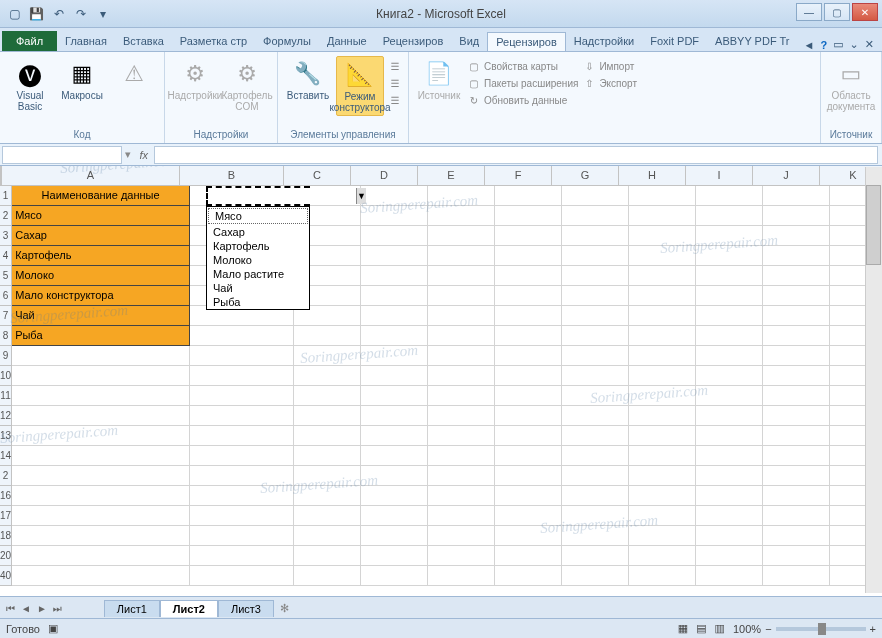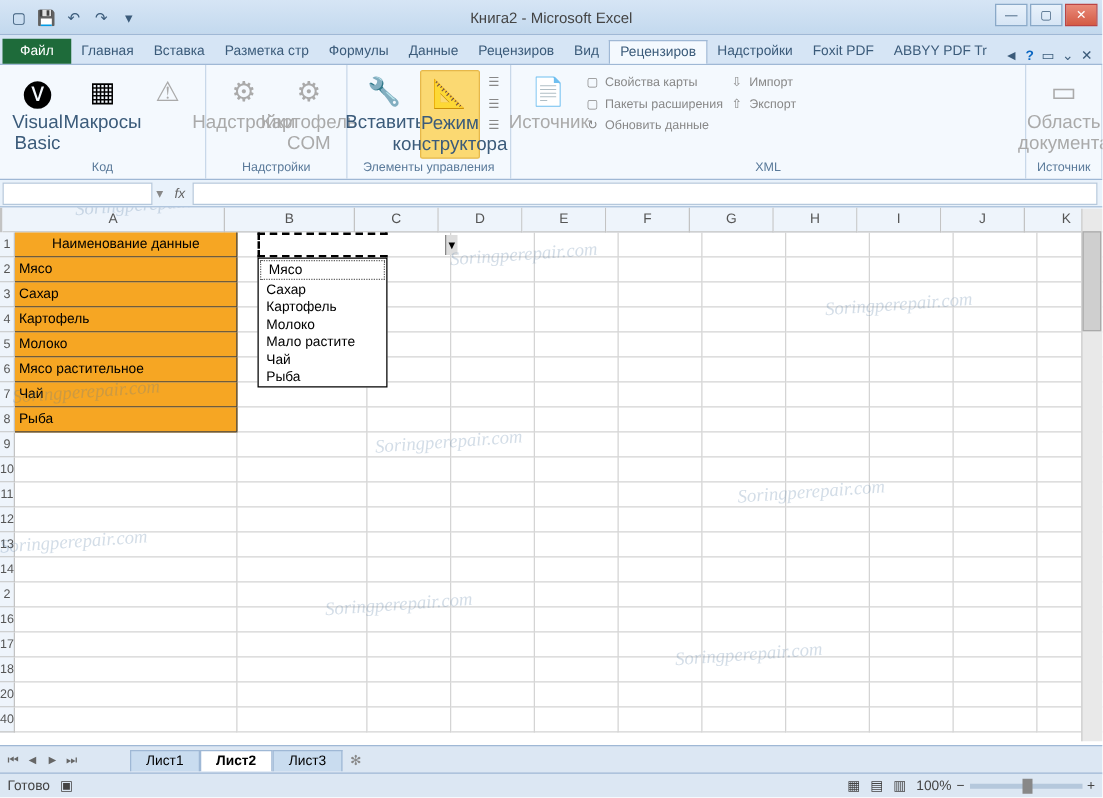--- a/index.html
+++ b/index.html
@@ -18,21 +18,21 @@
 .tab.file { background: #1e6b3a; color: #fff; padding: 4px 14px; }
 .tab.active { background: #f4f9fe; border: 1px solid #9fb8d5; border-bottom: none; }
 .tabextra { margin-left: auto; display: flex; gap: 6px; align-items: center; padding-right: 8px; color: #3b5b7a; }
 
 .ribbon { height: 92px; background: #f4f9fe; border-bottom: 1px solid #9fb8d5; display: flex; }
 .group { border-right: 1px solid #c8d8e9; padding: 2px 6px; display: flex; flex-direction: column; justify-content: space-between; }
 .group-body { display: flex; gap: 4px; align-items: flex-start; padding-top: 2px; }
 .group-label { font-size: 10px; color: #5a7a9a; text-align: center; padding-bottom: 1px; white-space: nowrap; }
 .bigbtn { display: flex; flex-direction: column; align-items: center; width: 48px; cursor: pointer; padding: 2px; }
 .bigbtn .ico { width: 32px; height: 32px; display: flex; align-items: center; justify-content: center; font-size: 22px; }
-.bigbtn .lbl { font-size: 15px; color: #3b5b7a; text-align: center; line-height: 1.1; }
+.bigbtn .lbl { font-size: 10px; color: #3b5b7a; text-align: center; line-height: 1.1; }
 .bigbtn.disabled .lbl, .bigbtn.disabled .ico { color: #aaa; }
 .bigbtn.active { background: #fbd972; border: 1px solid #e6b84a; border-radius: 2px; }
 .smallrow { display: flex; align-items: center; gap: 3px; font-size: 10px; color: #888; padding: 1px 0; cursor: pointer; white-space: nowrap; }
 .smallrow .si { width: 14px; height: 14px; display: inline-flex; align-items: center; justify-content: center; }
 
 .namebox { height: 22px; background: #e9f2fb; border-bottom: 1px solid #9fb8d5; display: flex; align-items: center; }
 .nameinput { width: 120px; height: 18px; background: #fff; border: 1px solid #b5c8dc; margin-left: 2px; font-size: 11px; padding: 0 4px; }
 .fx { padding: 0 6px; font-style: italic; color: #666; }
 .fbar { flex: 1; height: 18px; background: #fff; border: 1px solid #b5c8dc; margin-right: 4px; }
 
@@ -196,21 +196,20 @@
         <div class="smallrow">
             <span class="si">⇩</span>
             <span>Импорт</span>
           </div>
         <div class="smallrow">
             <span class="si">⇧</span>
             <span>Экспорт</span>
           </div>
       </div>
     </div>
-    <div class="group-label">XML</div>
   </div>
   <div class="group">
     <div class="group-body">
       <div class="bigbtn disabled">
           <div class="ico">▭</div>
           <div class="lbl">Область документа</div>
         </div>
     </div>
     <div class="group-label">Источник</div>
   </div>
@@ -324,21 +323,21 @@
             <div class="cell" style="width: 67px;"></div>
             <div class="cell" style="width: 67px;"></div>
             <div class="cell" style="width: 67px;"></div>
             <div class="cell" style="width: 67px;"></div>
             <div class="cell" style="width: 67px;"></div>
             <div class="cell" style="width: 67px;"></div>
             <div class="cell" style="width: 67px;"></div>
             <div class="cell" style="width: 67px;"></div>
           </div>
           <div class="cellrow">
-            <div class="cell orange" style="width: 178px;">Мясо растительное</div>
+            <div class="cell orange" style="width: 178px;">Мало конструктора</div>
             <div class="cell" style="width: 104px;"></div>
             <div class="cell" style="width: 67px;"></div>
             <div class="cell" style="width: 67px;"></div>
             <div class="cell" style="width: 67px;"></div>
             <div class="cell" style="width: 67px;"></div>
             <div class="cell" style="width: 67px;"></div>
             <div class="cell" style="width: 67px;"></div>
             <div class="cell" style="width: 67px;"></div>
             <div class="cell" style="width: 67px;"></div>
             <div class="cell" style="width: 67px;"></div>

